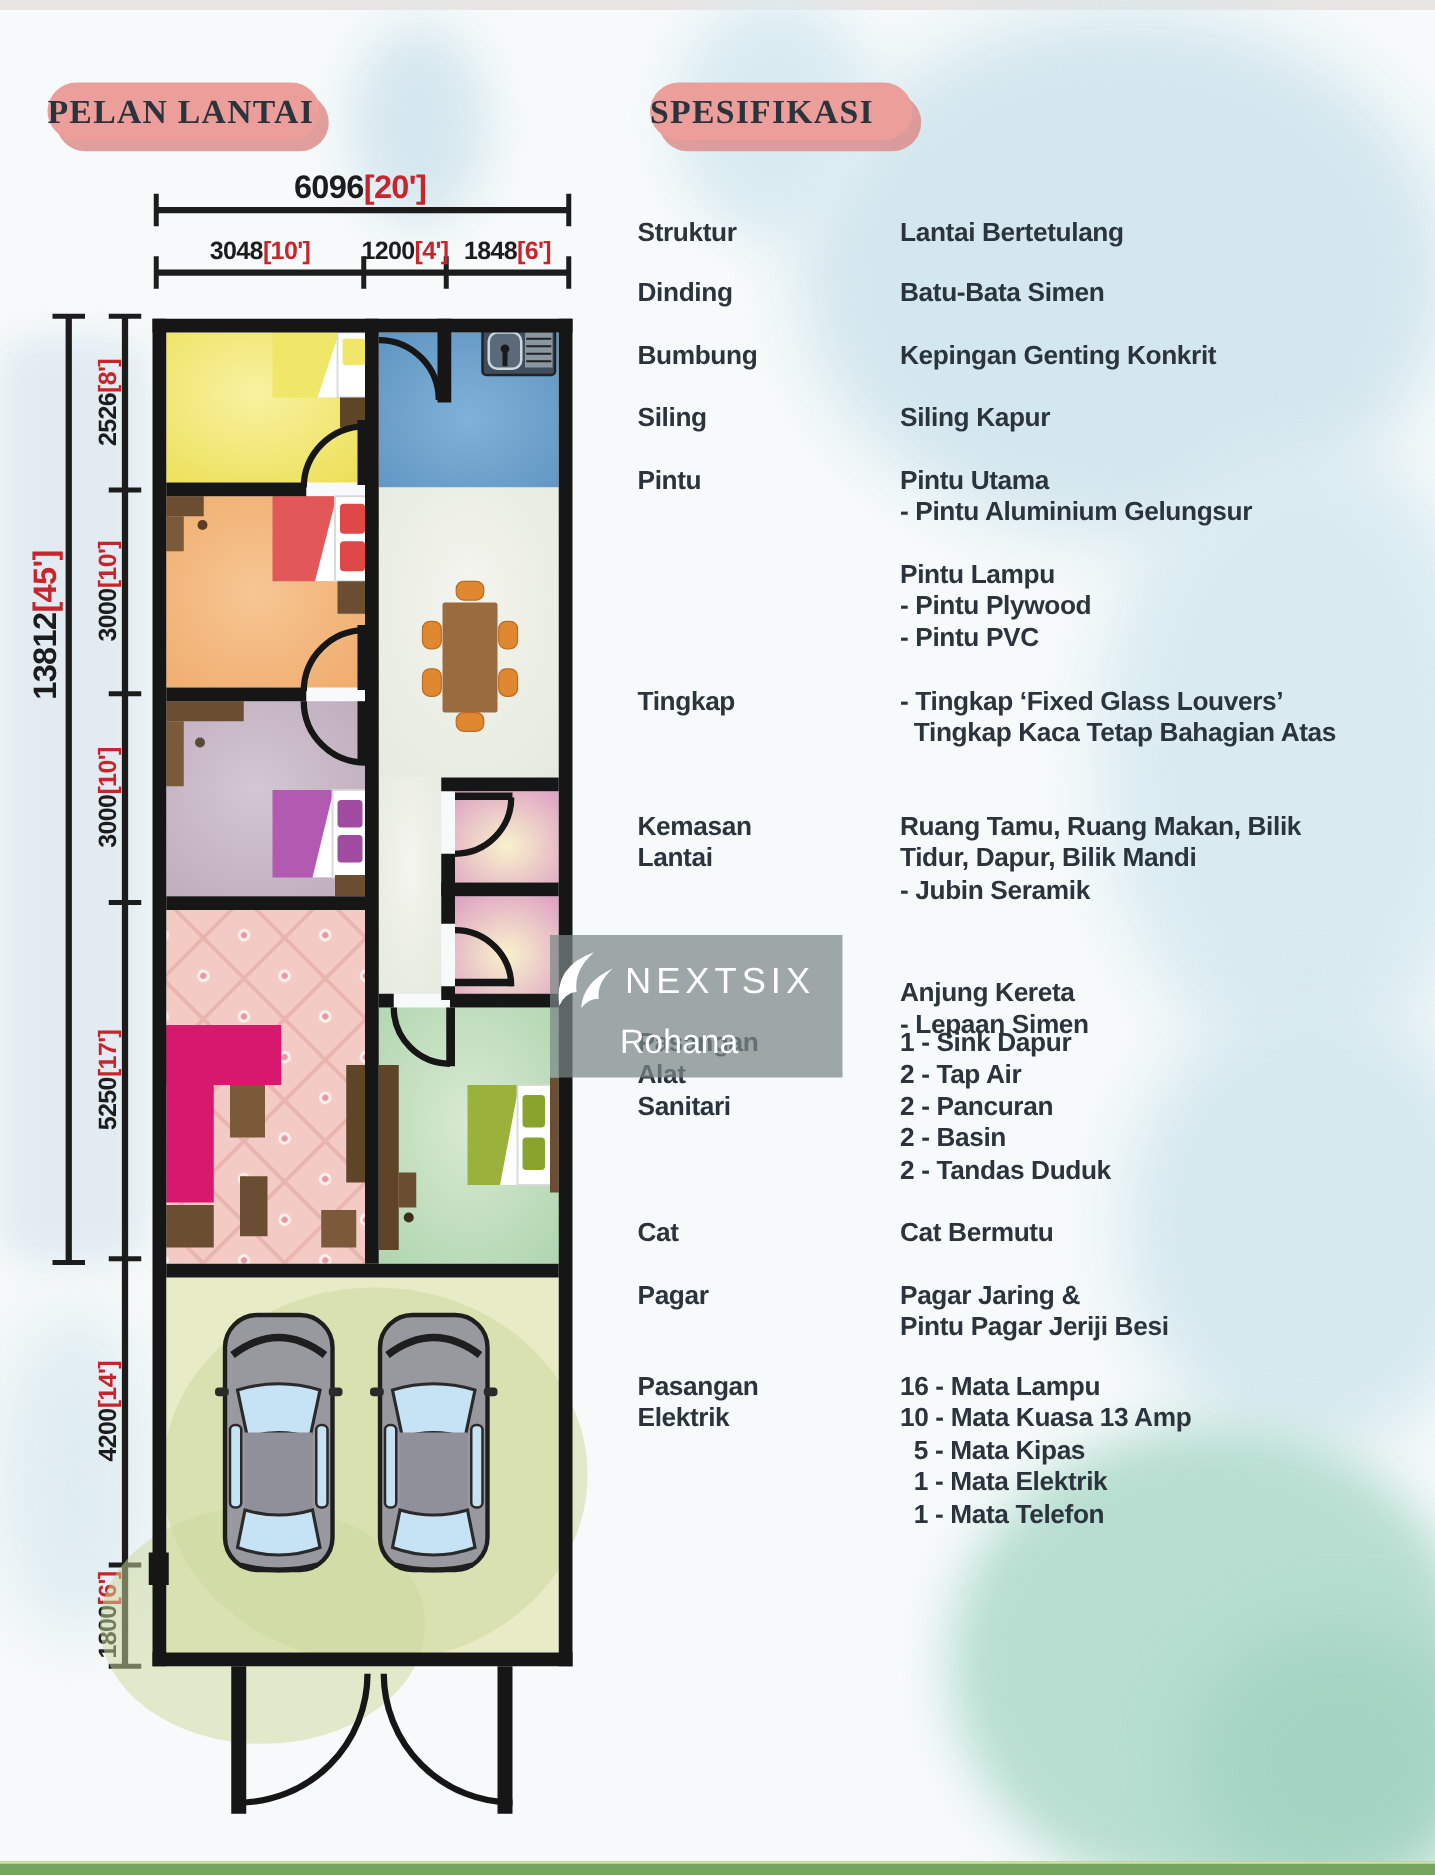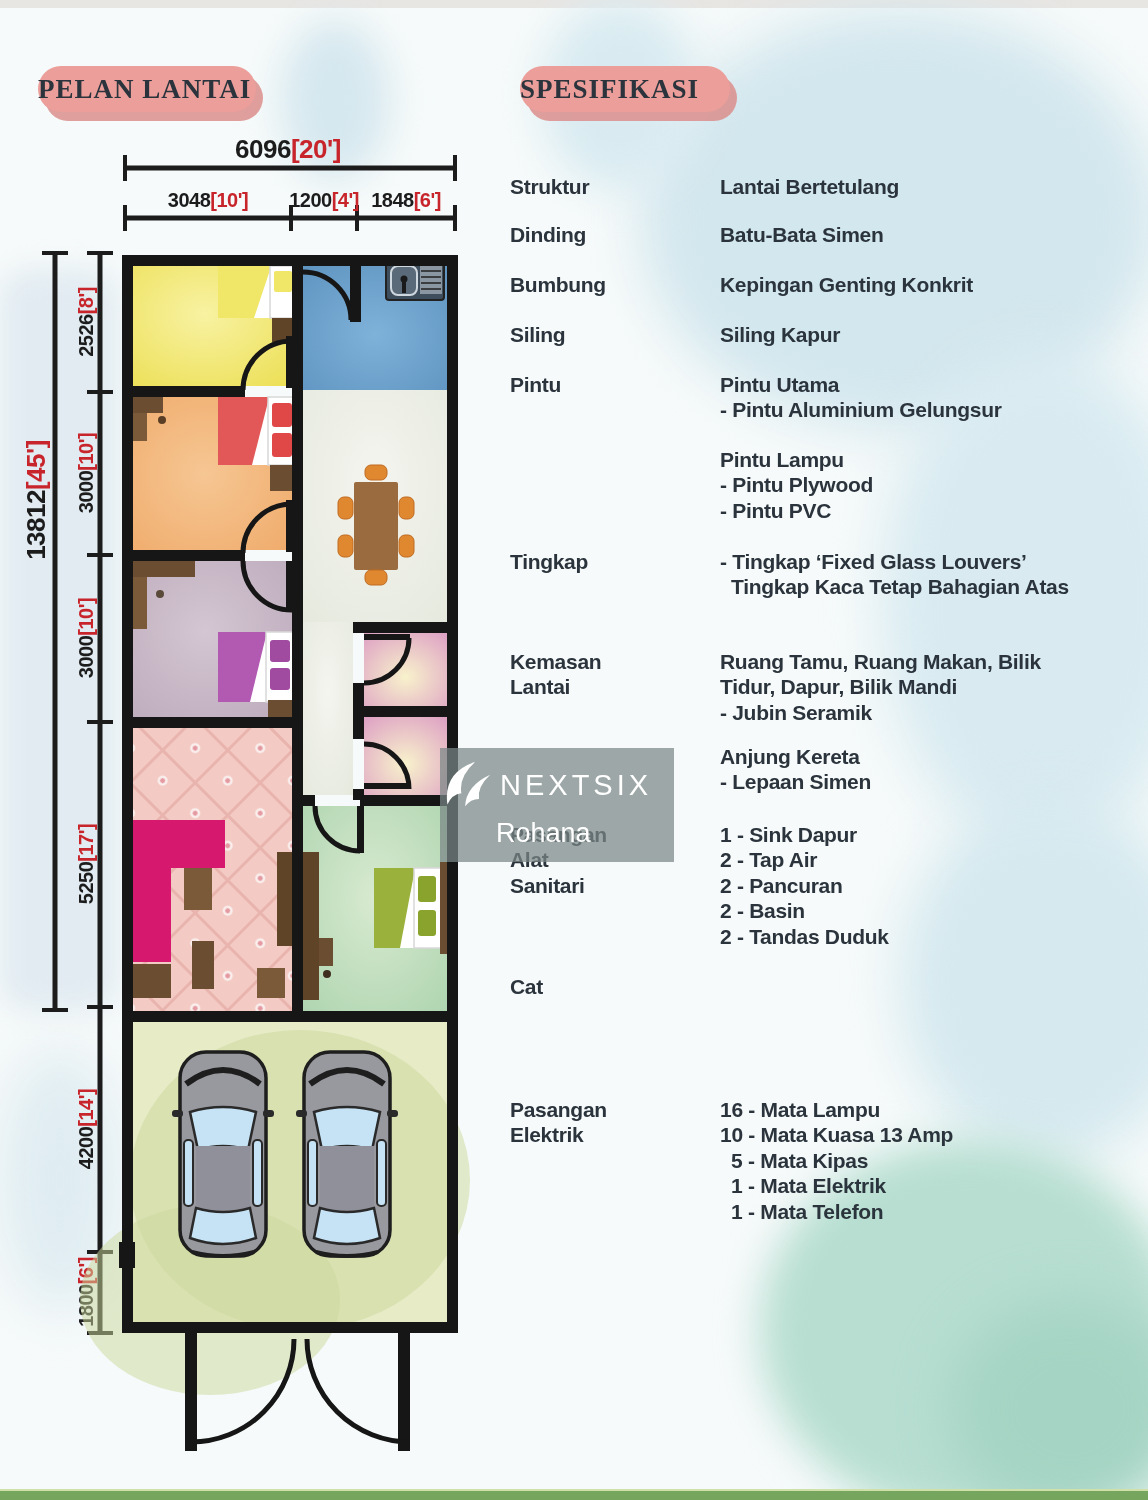--- a/index.html
+++ b/index.html
@@ -321,21 +321,21 @@
     <div class="spec-label">
       <div class="spec-line">Kemasan</div>
       <div class="spec-line">Lantai</div>
     </div>
     <div class="spec-value">
       <div class="spec-line">Ruang Tamu, Ruang Makan, Bilik</div>
       <div class="spec-line">Tidur, Dapur, Bilik Mandi</div>
       <div class="spec-line">- Jubin Seramik</div>
     </div>
   </div>
-  <div class="spec-row" style="top:744px">
+  <div class="spec-row" style="top:782px">
     <div class="spec-label"></div>
     <div class="spec-value">
       <div class="spec-line">Anjung Kereta</div>
       <div class="spec-line">- Lepaan Simen</div>
     </div>
   </div>
   <div class="spec-row" style="top:822px">
     <div class="spec-label">
       <div class="spec-line">Pasangan</div>
       <div class="spec-line">Alat</div>
@@ -346,20 +346,32 @@
       <div class="spec-line">2 - Tap Air</div>
       <div class="spec-line">2 - Pancuran</div>
       <div class="spec-line">2 - Basin</div>
       <div class="spec-line">2 - Tandas Duduk</div>
     </div>
   </div>
   <div class="spec-row" style="top:974px">
     <div class="spec-label">
         <div class="spec-line">Cat</div>
       </div>
+    <div class="spec-value">
+        <div class="spec-line">Cat Bermutu</div>
+      </div>
+  </div>
+  <div class="spec-row" style="top:1024px">
+    <div class="spec-label">
+        <div class="spec-line">Pagar</div>
+      </div>
+    <div class="spec-value">
+      <div class="spec-line">Pagar Jaring &amp;</div>
+      <div class="spec-line">Pintu Pagar Jeriji Besi</div>
+    </div>
   </div>
   <div class="spec-row" style="top:1097px">
     <div class="spec-label">
       <div class="spec-line">Pasangan</div>
       <div class="spec-line">Elektrik</div>
     </div>
     <div class="spec-value">
       <div class="spec-line">16 - Mata Lampu</div>
       <div class="spec-line">10 - Mata Kuasa 13 Amp</div>
       <div class="spec-line">  5 - Mata Kipas</div>

